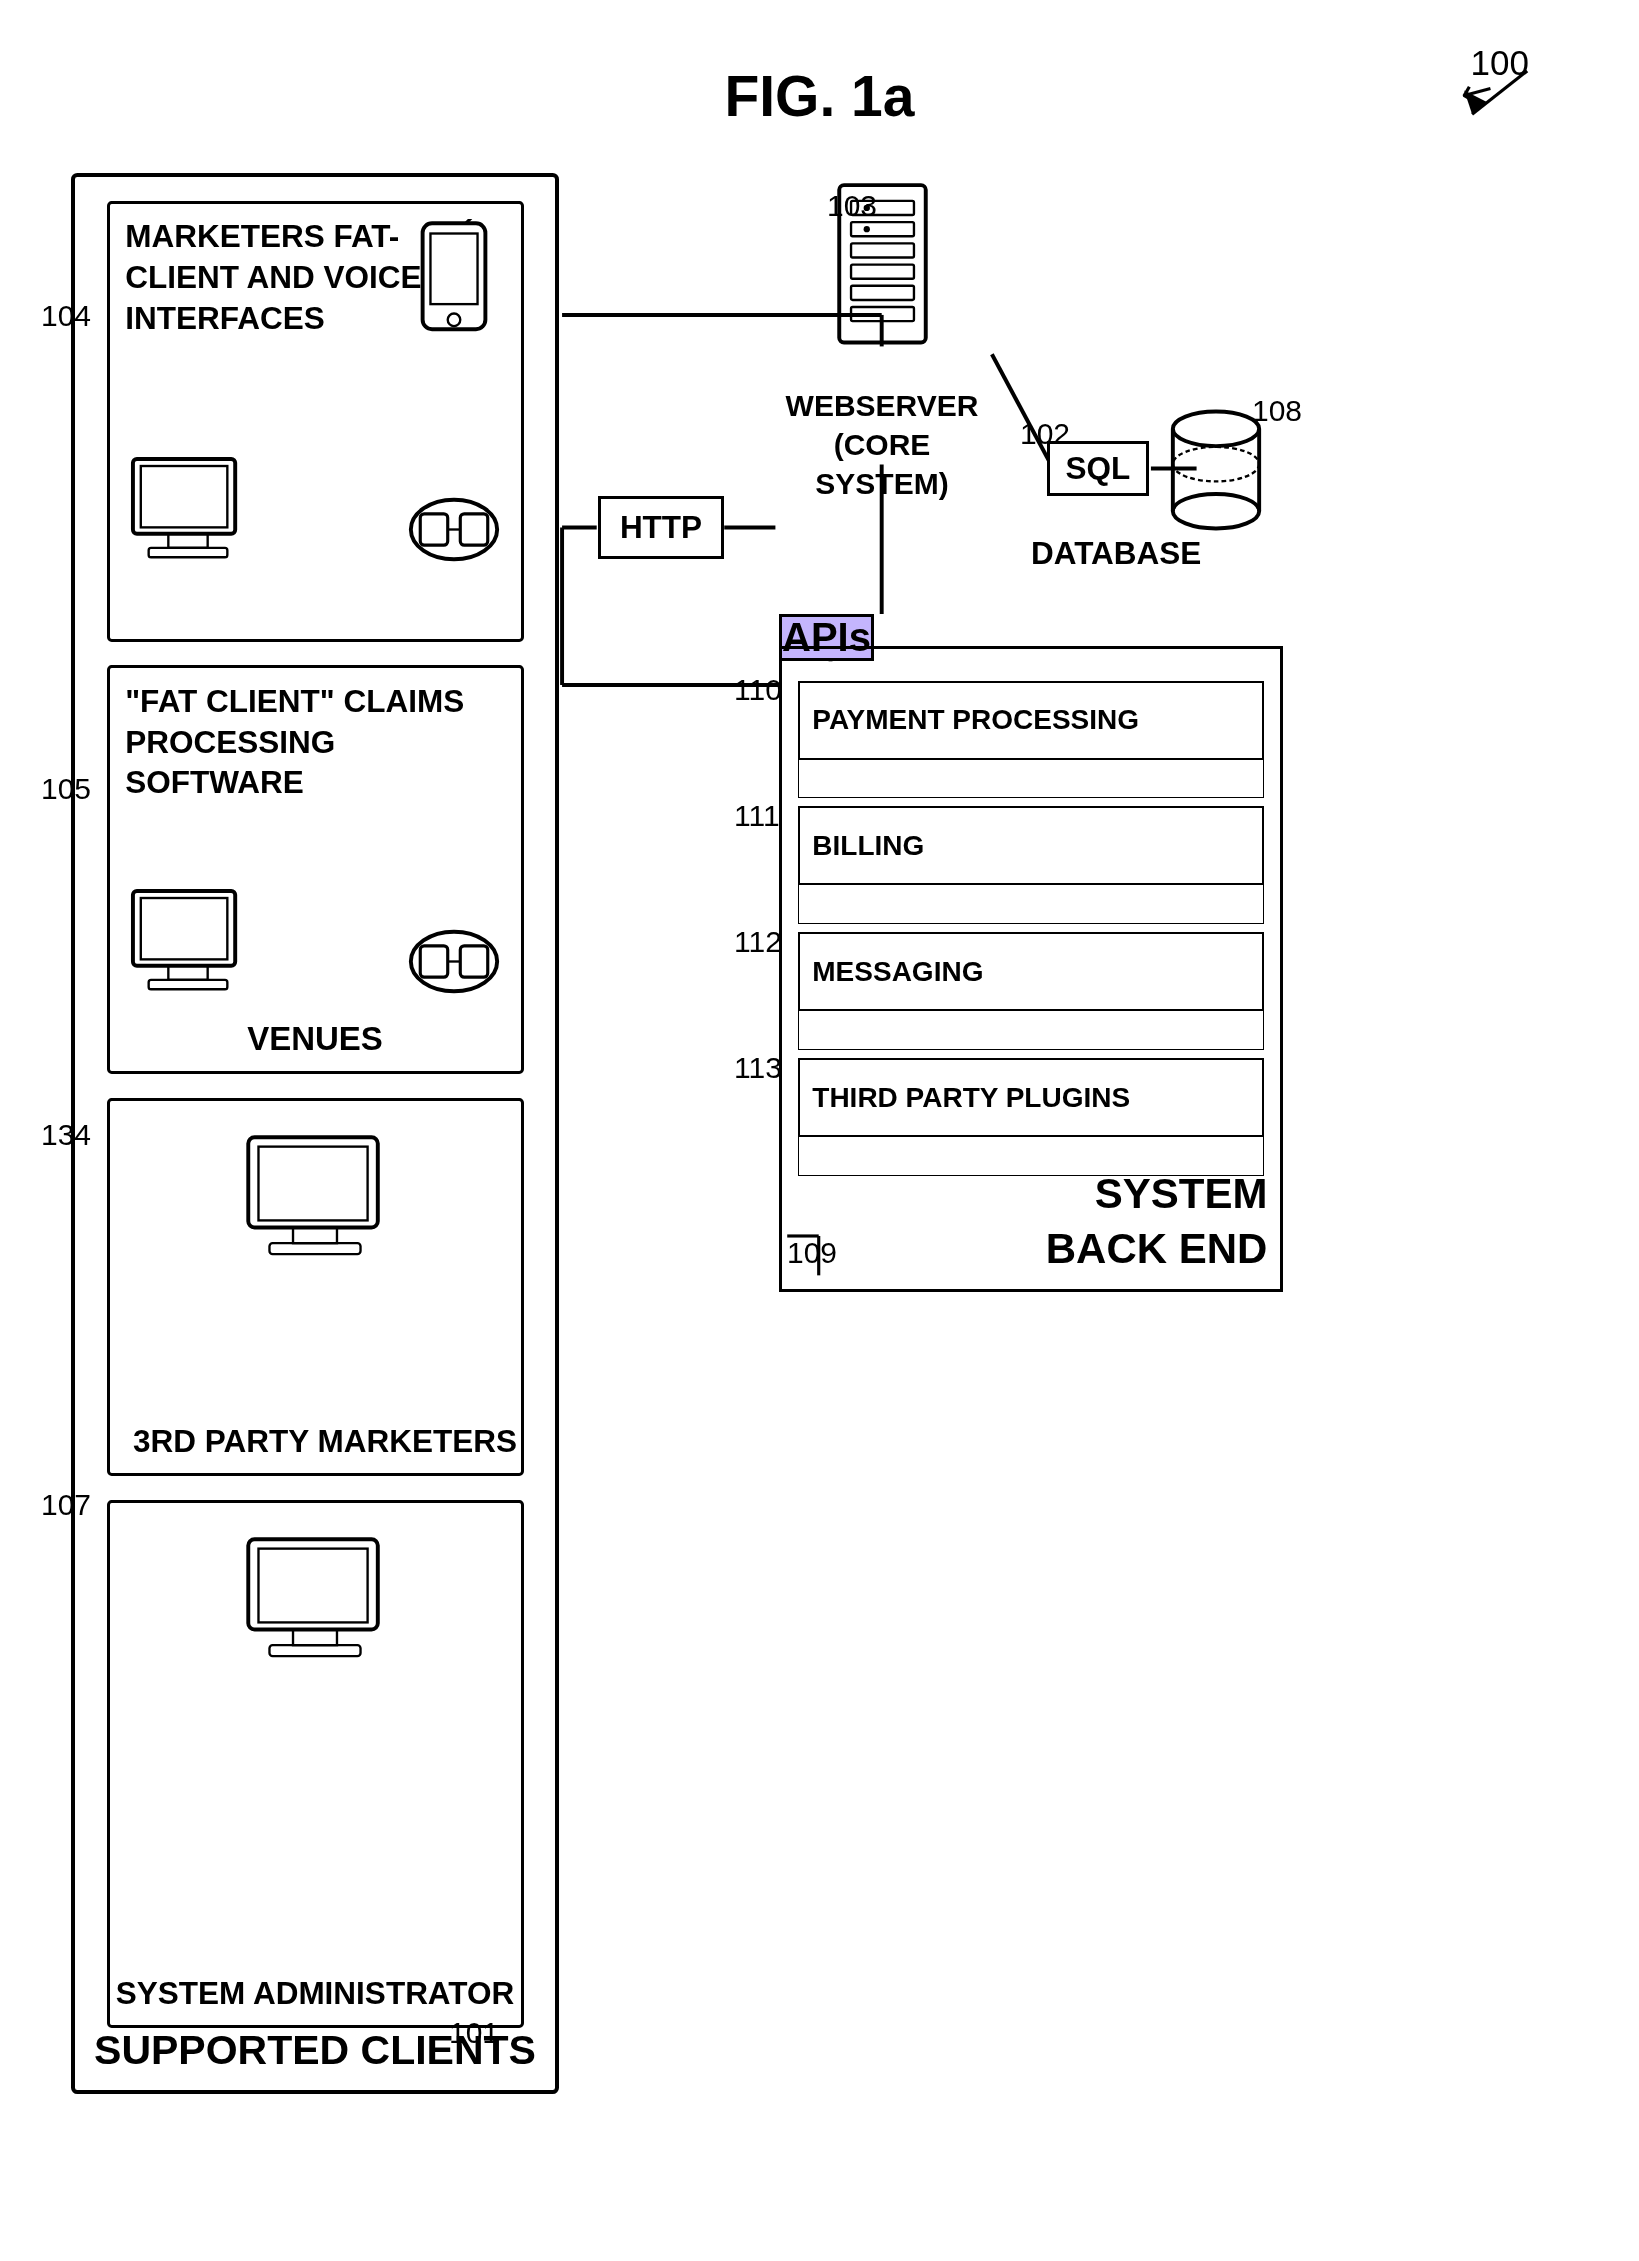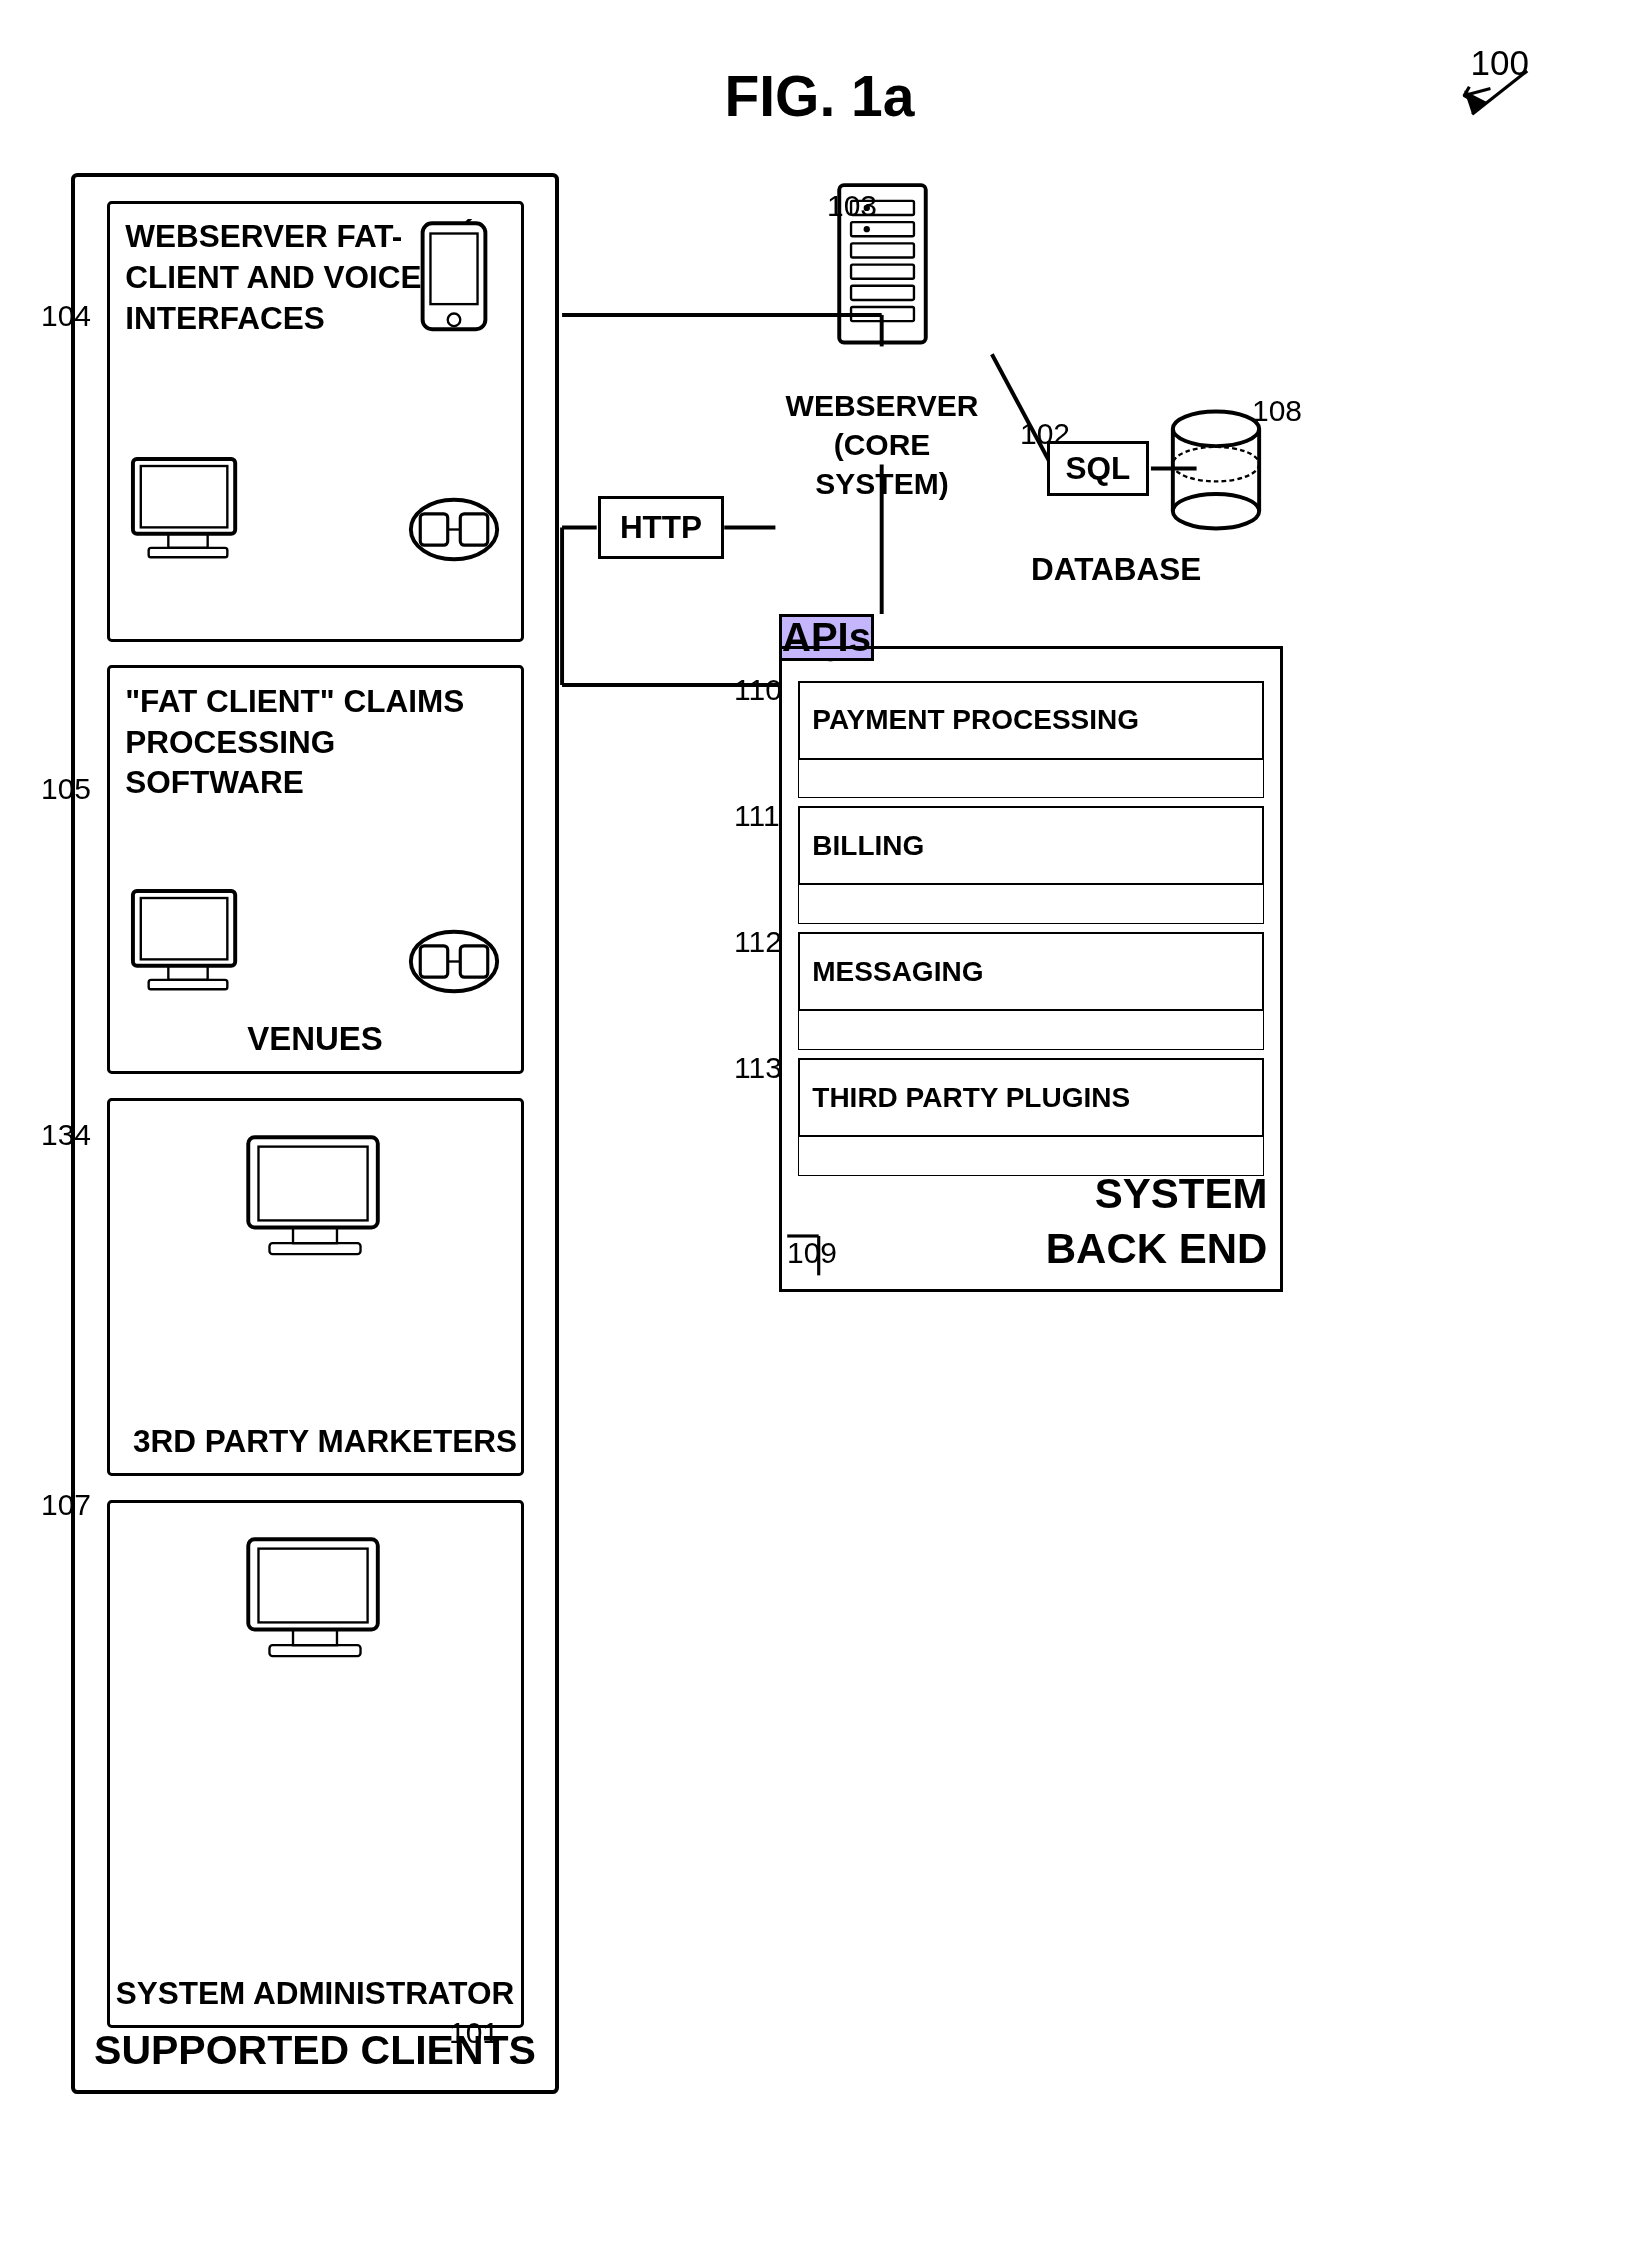--- a/index.html
+++ b/index.html
@@ -129,21 +129,20 @@
     }
 
     
     .database-label {
       position: absolute;
       top: 535px;
       left: 1031px;
       font-size: 31.5px;
       font-weight: bold;
       text-align: center;
-      margin-top: 16px;
     }
 
     
     .apis-box {
       position: absolute;
       top: 614px;
       left: 779px;
       width: 95px;
       height: 47px;
       border: 3.9px solid #000;
@@ -254,21 +253,21 @@
 
   <div class="fig-title">FIG. 1a</div>
 
   <div class="ref-label" style="top:43px; right:110px; font-size:35px;">100</div>
 
   <div style="position:absolute; top:71px; right:146px; font-size:39px; transform:rotate(210deg);">↗</div>
 
   <div class="supported-clients-box">
 
     <div class="section-box section-box-1">
-      <div class="section-label" style="white-space:pre-line;">WEBSERVER FAT-
+      <div class="section-label" style="white-space:pre-line;">MARKETERS FAT-
 CLIENT AND VOICE
 INTERFACES</div>
 
       <div style="position:absolute; top:15.7px; right:15.7px;">
         <svg width="102" height="142" viewBox="0 0 130 180">
           <rect x="25" y="5" width="80" height="135" rx="12" ry="12" fill="none" stroke="#000" stroke-width="5"></rect>
           <rect x="35" y="18" width="60" height="90" fill="none" stroke="#000" stroke-width="3"></rect>
           <circle cx="65" cy="128" r="8" fill="none" stroke="#000" stroke-width="3"></circle>
 
           <line x1="80" y1="5" x2="95" y2="-10" stroke="#000" stroke-width="4"></line>

